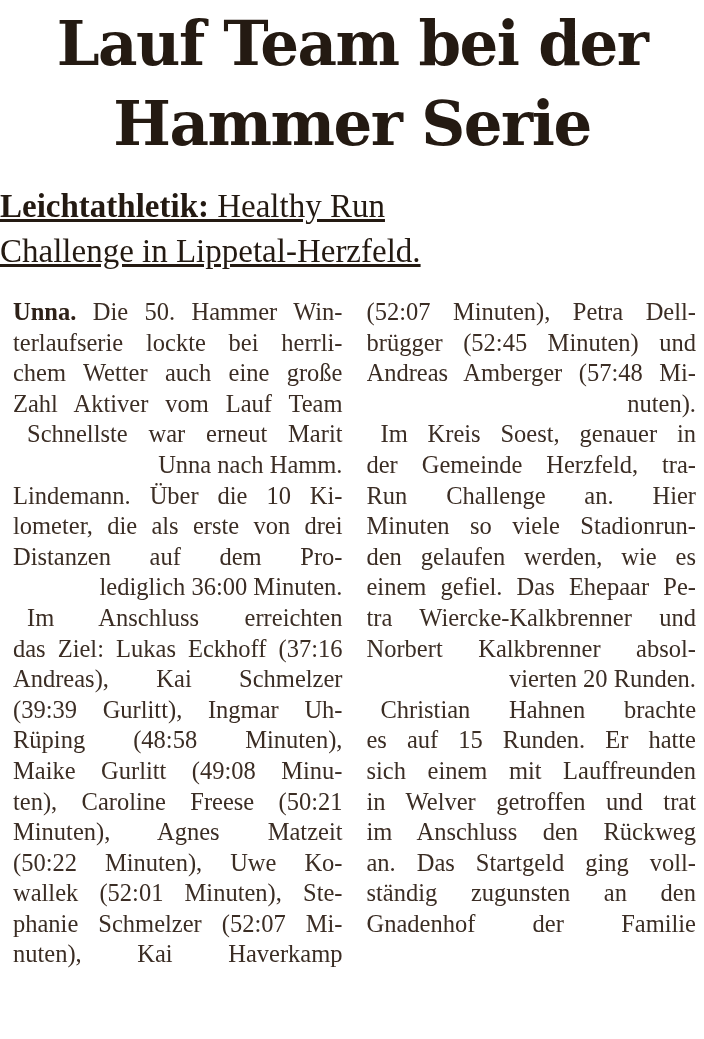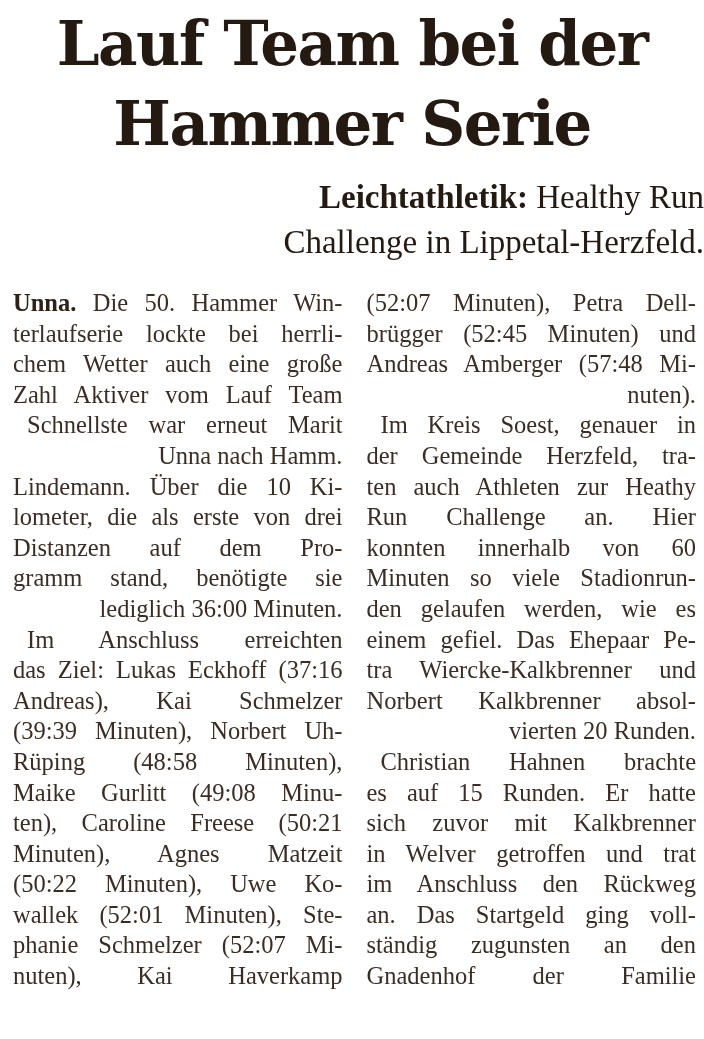--- a/index.html
+++ b/index.html
@@ -23,25 +23,26 @@
     text-align: center;
     font-family: "DejaVu Serif", serif;
     font-weight: bold;
     font-size: 61px;
     line-height: 80px;
     color: #241a12;
     letter-spacing: -1.5px;
   }
   
   .subhead {
-    margin-top: 11px;
-    text-align: right;
+    margin-top: 20px;
+    text-align: left;
     font-size: 33px;
     line-height: 45px;
     color: #241a12;
+    text-decoration: underline;
   }
   .subhead .kicker { font-weight: bold; }
   
   .body-columns {
     display: flex;
     gap: 24px;
     padding: 0 8px 0 13px;
     margin-top: 23px;
   }
   .col {
@@ -83,54 +84,51 @@
     <div class="col">
         <div class="line just"><b class="lead">Unna.</b> Die 50. Hammer Win-</div>
         <div class="line just">terlaufserie lockte bei herrli-</div>
         <div class="line just">chem Wetter auch eine große</div>
         <div class="line just">Zahl Aktiver vom Lauf Team</div>
         <div class="line just ind">Schnellste war erneut Marit</div>
         <div class="line">Unna nach Hamm.</div>
         <div class="line just">Lindemann. Über die 10 Ki-</div>
         <div class="line just">lometer, die als erste von drei</div>
         <div class="line just">Distanzen auf dem Pro-</div>
-        <div class="line just">gramm stand, benötigte sie</div>
         <div class="line">lediglich 36:00 Minuten.</div>
         <div class="line just ind">Im Anschluss erreichten</div>
         <div class="line just">das Ziel: Lukas Eckhoff (37:16</div>
         <div class="line just">Andreas), Kai Schmelzer</div>
-        <div class="line just">(39:39 Minuten), Norbert Uh-</div>
+        <div class="line just">(39:39 Gurlitt), Ingmar Uh-</div>
         <div class="line just">Rüping (48:58 Minuten),</div>
         <div class="line just">Maike Gurlitt (49:08 Minu-</div>
         <div class="line just">ten), Caroline Freese (50:21</div>
         <div class="line just">Minuten), Agnes Matzeit</div>
         <div class="line just">(50:22 Minuten), Uwe Ko-</div>
         <div class="line just">wallek (52:01 Minuten), Ste-</div>
         <div class="line just">phanie Schmelzer (52:07 Mi-</div>
         <div class="line just">nuten), Kai Haverkamp</div>
       </div>
     <div class="col">
         <div class="line just">(52:07 Minuten), Petra Dell-</div>
         <div class="line just">brügger (52:45 Minuten) und</div>
         <div class="line just">Andreas Amberger (57:48 Mi-</div>
         <div class="line">nuten).</div>
         <div class="line just ind">Im Kreis Soest, genauer in</div>
         <div class="line just">der Gemeinde Herzfeld, tra-</div>
-        <div class="line just">ten auch Athleten zur Heathy</div>
         <div class="line just">Run Challenge an. Hier</div>
-        <div class="line just">konnten innerhalb von 60</div>
         <div class="line just">Minuten so viele Stadionrun-</div>
         <div class="line just">den gelaufen werden, wie es</div>
         <div class="line just">einem gefiel. Das Ehepaar Pe-</div>
         <div class="line just">tra Wiercke-Kalkbrenner und</div>
         <div class="line just">Norbert Kalkbrenner absol-</div>
         <div class="line">vierten 20 Runden.</div>
         <div class="line just ind">Christian Hahnen brachte</div>
         <div class="line just">es auf 15 Runden. Er hatte</div>
-        <div class="line just">sich zuvor mit Kalkbrenner</div>
+        <div class="line just">sich einem mit Lauffreunden</div>
         <div class="line just">in Welver getroffen und trat</div>
         <div class="line just">im Anschluss den Rückweg</div>
         <div class="line just">an. Das Startgeld ging voll-</div>
         <div class="line just">ständig zugunsten an den</div>
         <div class="line just">Gnadenhof der Familie</div>
       </div>
   </div>
 
 </div>
 

